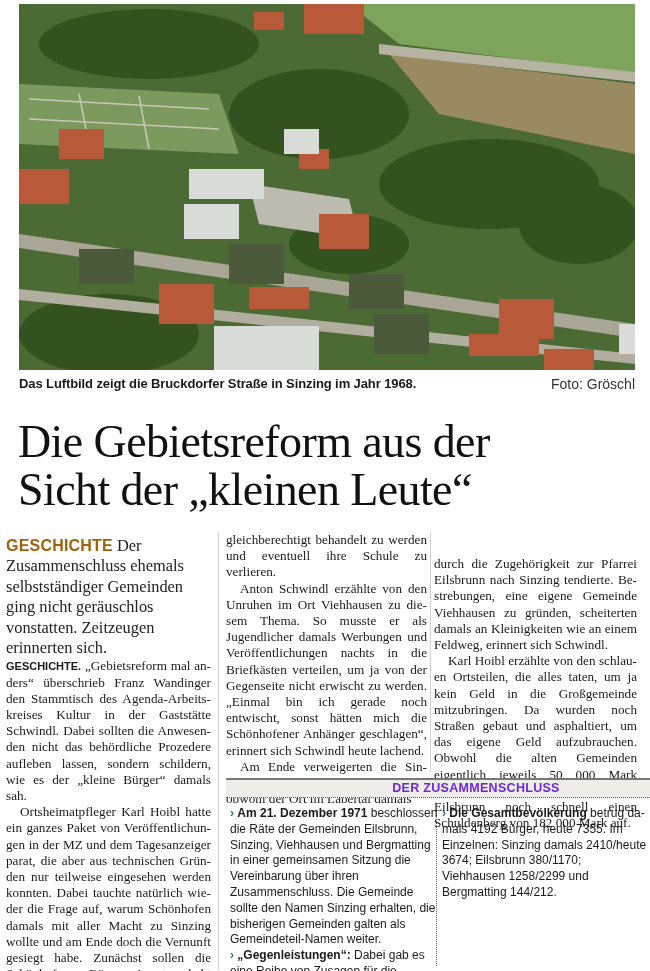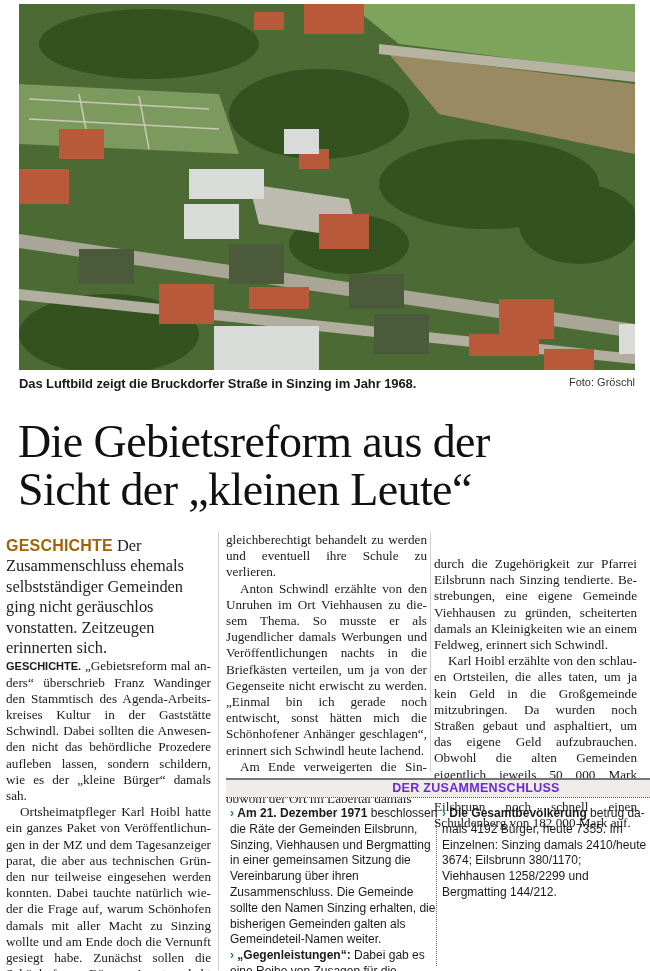--- a/index.html
+++ b/index.html
@@ -3,21 +3,21 @@
   <meta charset="utf-8">
   <style>
     html, body { margin: 0; padding: 0; background: #ffffff; }
     body { width: 650px; height: 971px; position: relative; overflow: hidden; font-family: "DejaVu Serif", serif; color: #1a1a1a; }
 
     
     .photo { position: absolute; left: 19px; top: 4px; width: 616px; height: 366px; overflow: hidden; background: #4e6b36; }
     .photo svg { display: block; width: 100%; height: 100%; }
 
     .caption { position: absolute; left: 19px; top: 376px; font-family: "Liberation Sans", sans-serif; font-size: 13px; font-weight: bold; color: #1a1a1a; letter-spacing: -0.1px; }
-    .credit { position: absolute; right: 15px; top: 376px; font-family: "Liberation Sans", sans-serif; font-size: 11px; color: #333; }
+    .credit { position: absolute; right: 15px; top: 376px; font-family: "Liberation Sans", sans-serif; font-size: 14px; color: #333; }
 
     .headline { position: absolute; left: 6px; top: 406px; margin: 12px; font-family: "Liberation Serif", serif; font-weight: normal; font-size: 46px; line-height: 48px; color: #111; letter-spacing: -0.6px; }
     .headline span { display: block; }
 
     
     .col { position: absolute; font-family: "Liberation Serif", serif; font-size: 13.2px; line-height: 16.2px; text-align: justify; hyphens: manual; }
     .col p { margin: 0; }
     .col p.indent { text-indent: 14px; }
 
     .col1 { left: 6px; top: 536px; width: 205px; }

